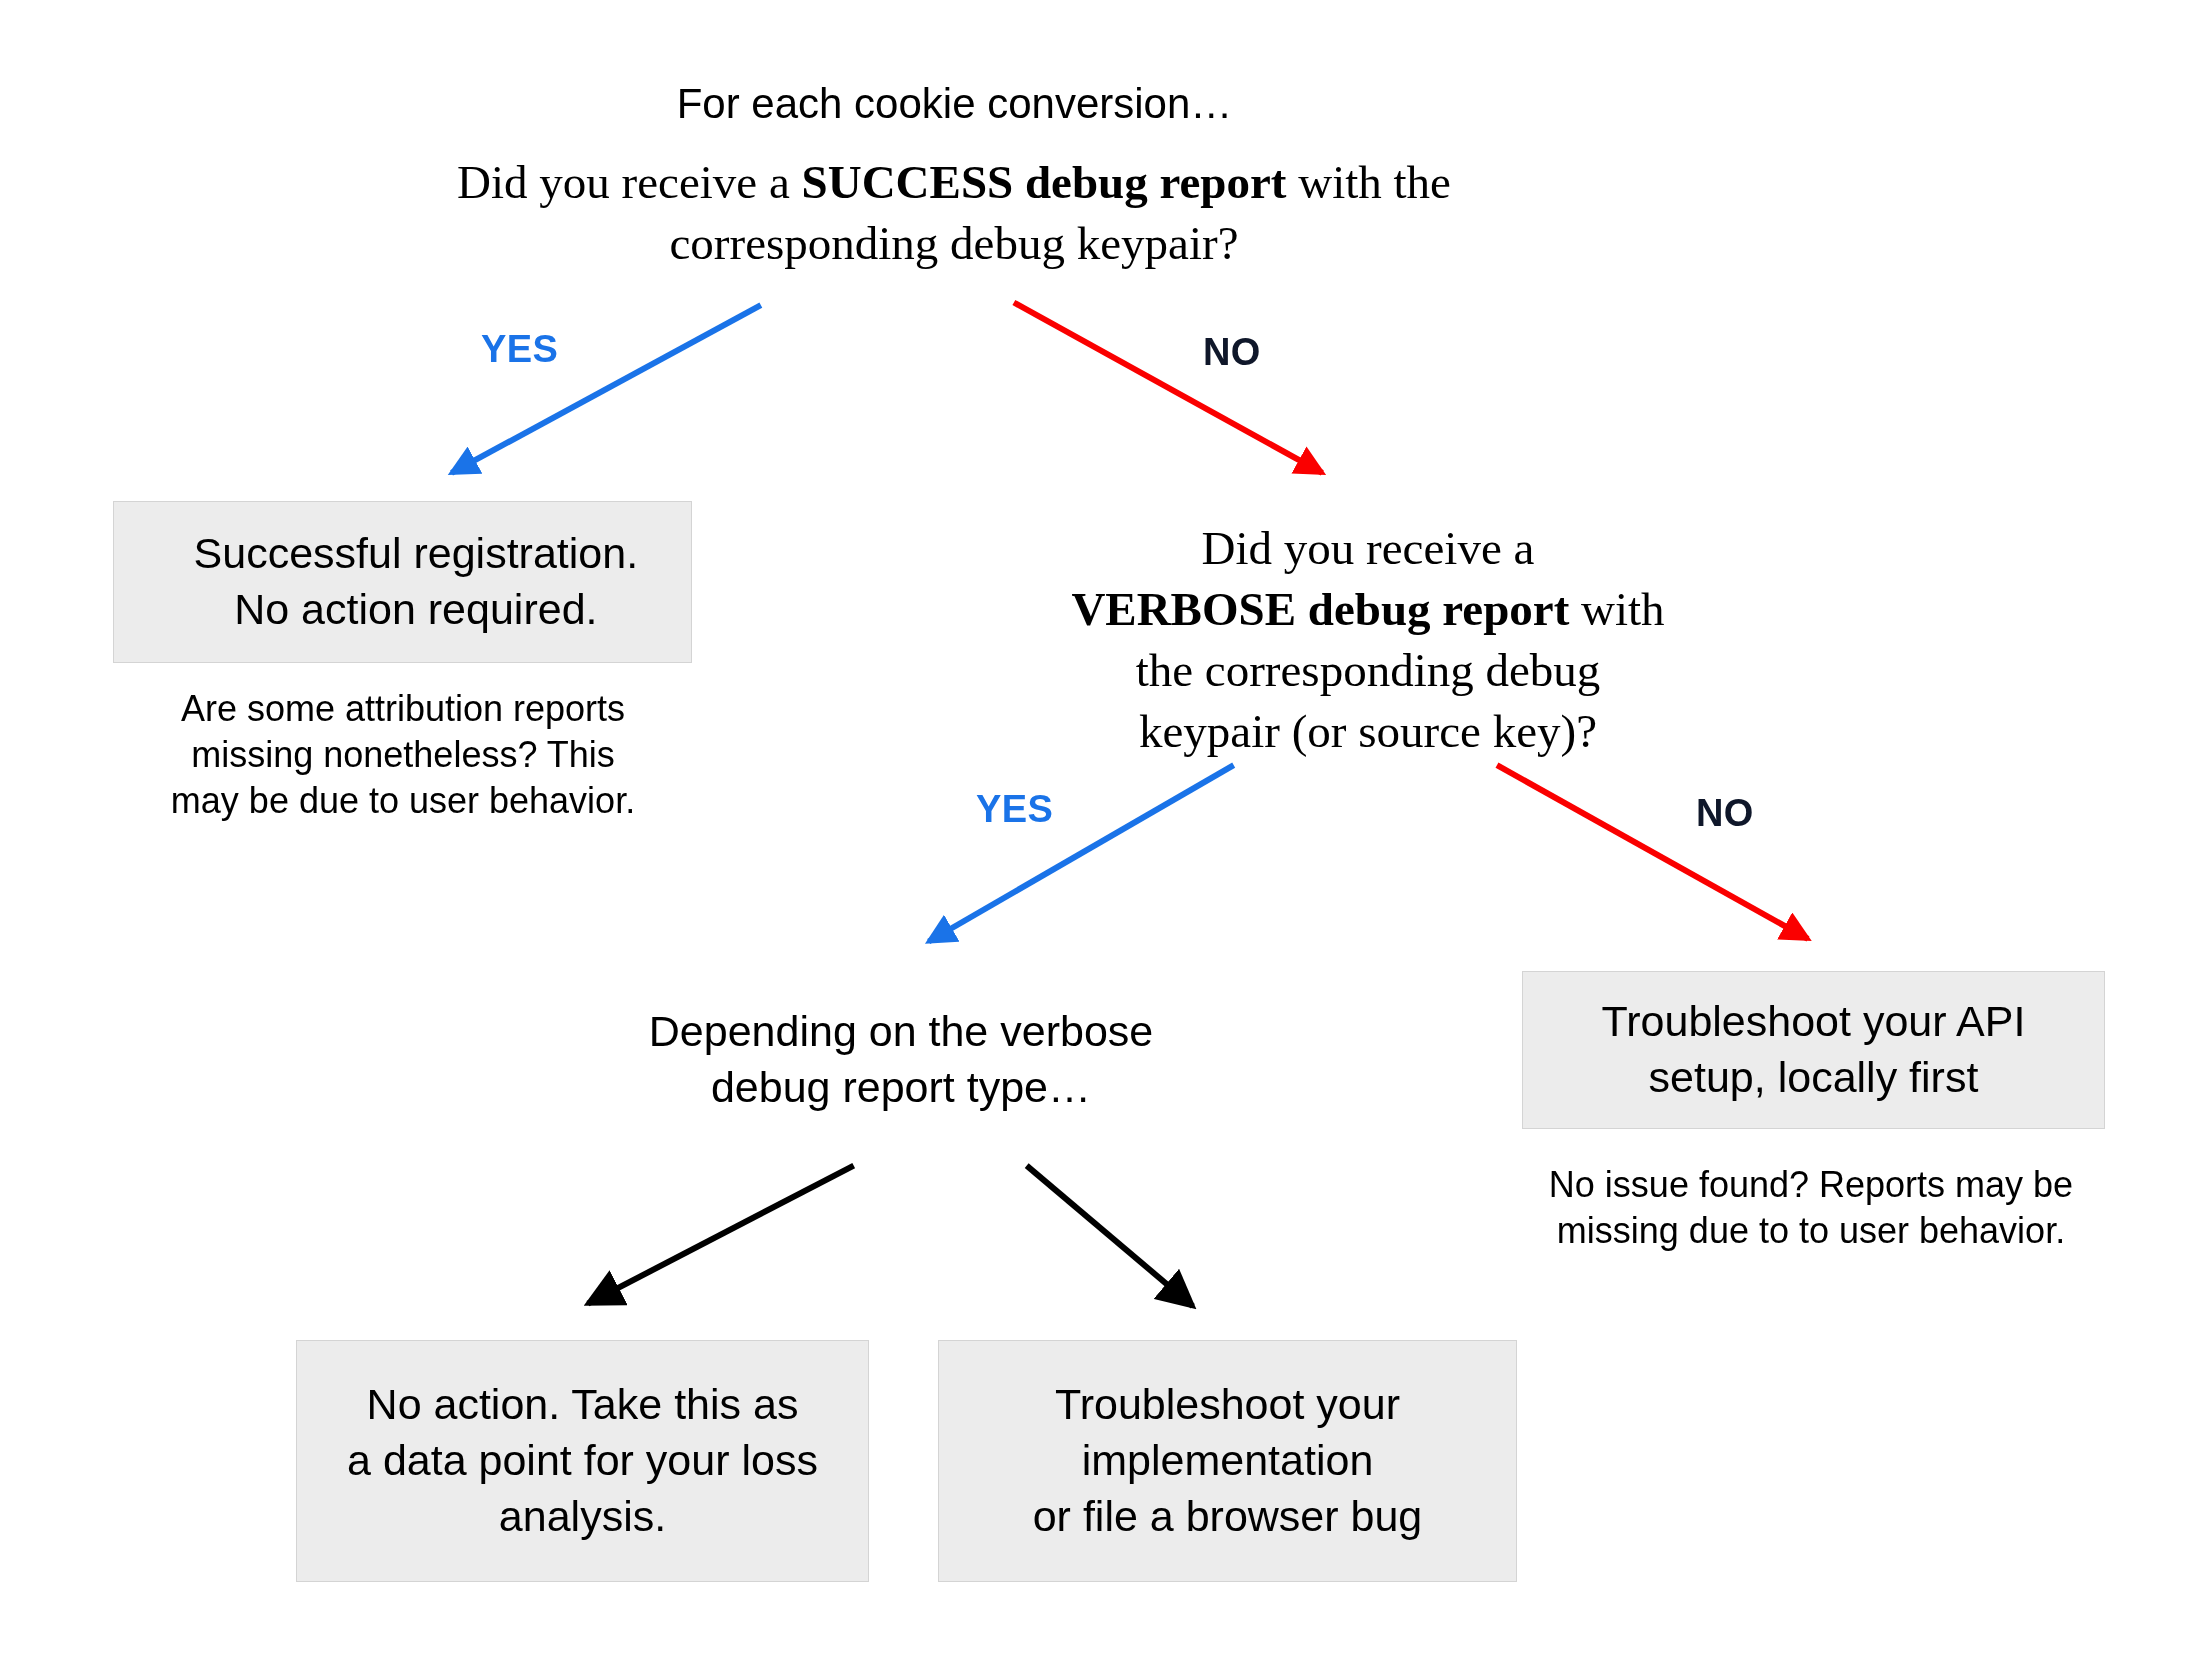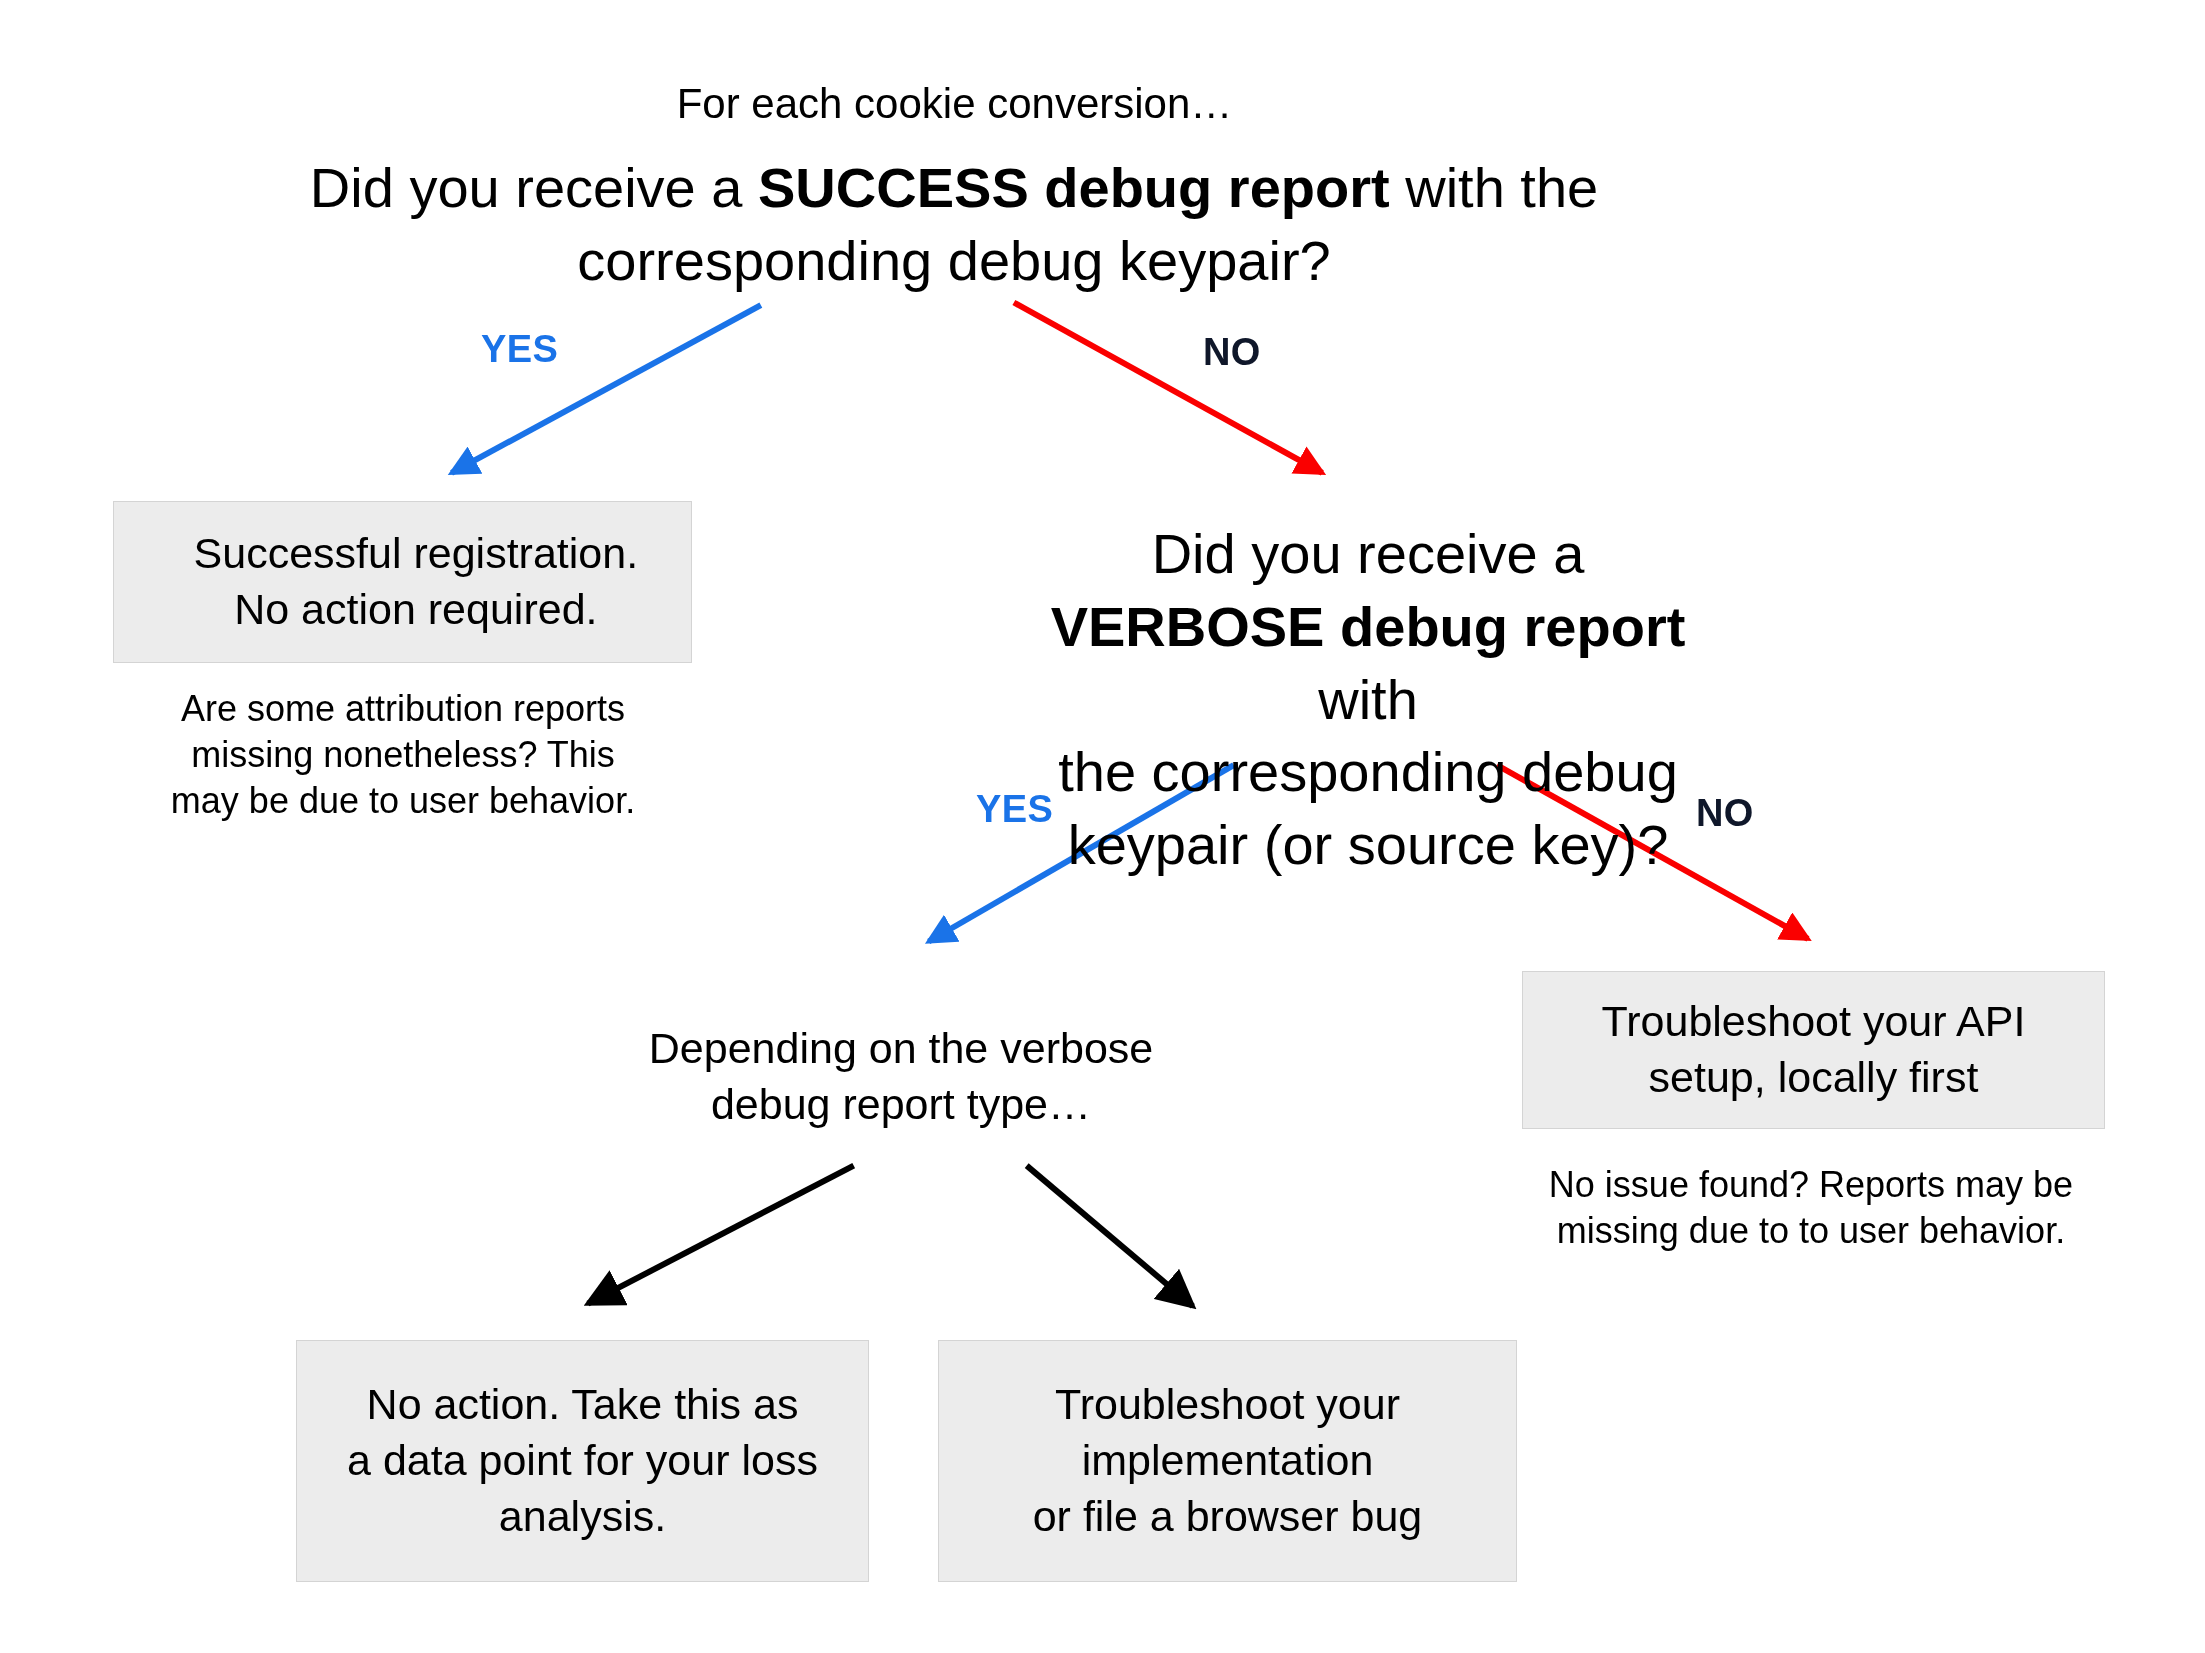--- a/index.html
+++ b/index.html
@@ -35,33 +35,33 @@
     color: #000000;
     text-align: center;
     line-height: 1.30;
     white-space: pre-line;
     font-weight: normal;
   }
   .t-root-intro {
     font-size: 42px;
   }
   .t-question {
-    font-size: 56px;
+    font-size: 47px;
+    font-family: Liberation Serif, serif;
   }
   .t-question b {
     font-weight: bold;
   }
   .t-caption {
     font-size: 36px;
     line-height: 1.28;
   }
   .t-subhead {
     font-size: 43px;
     line-height: 1.30;
-    margin-top: 17px;
   }
   
   .box {
     background: #ececec;
     border: 1.7px solid #d4d4d4;
     box-sizing: border-box;
     display: flex;
     align-items: center;
     justify-content: center;
     text-align: center;

